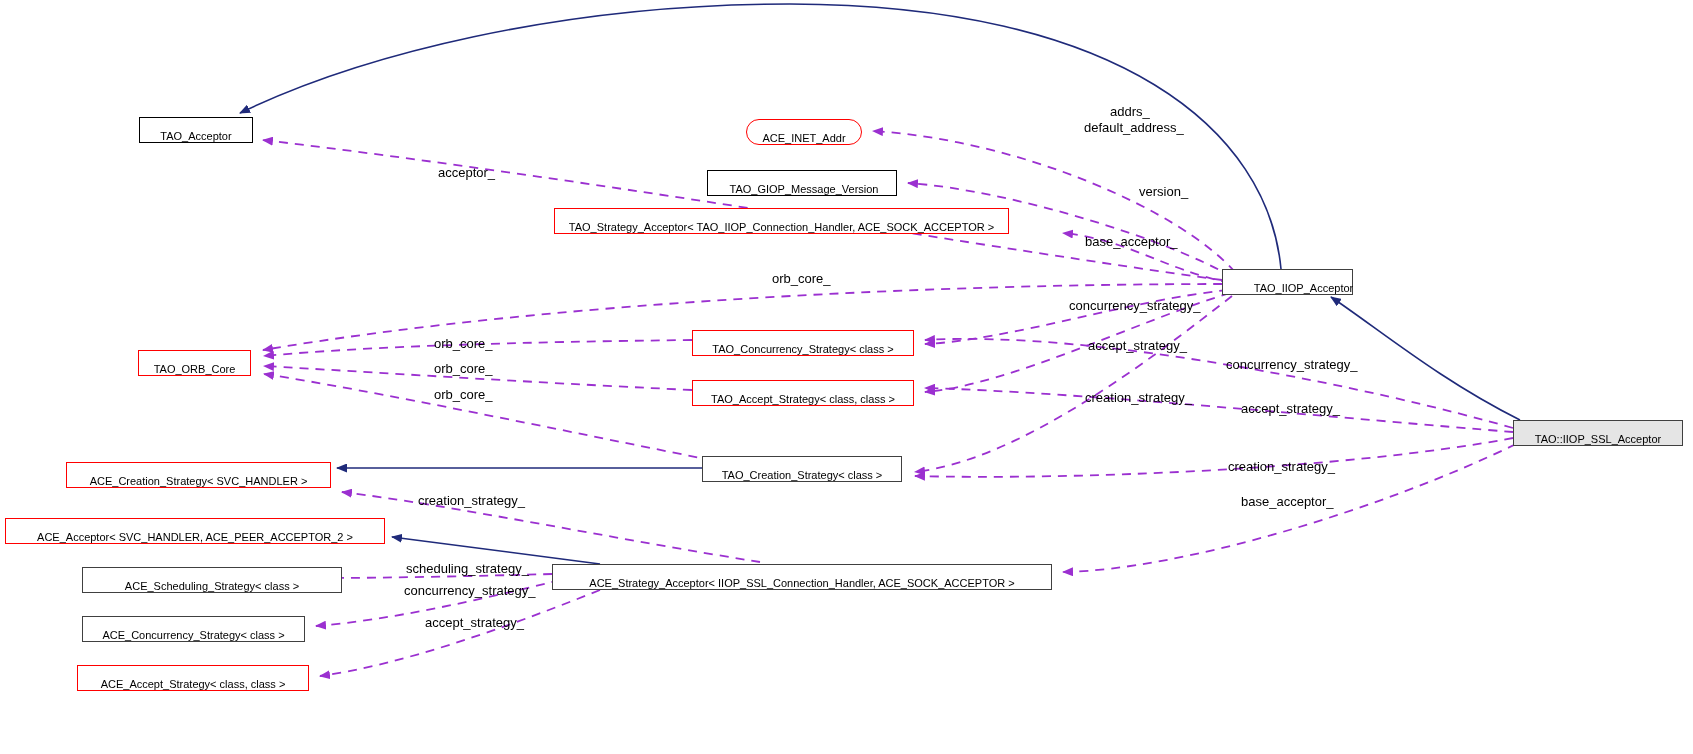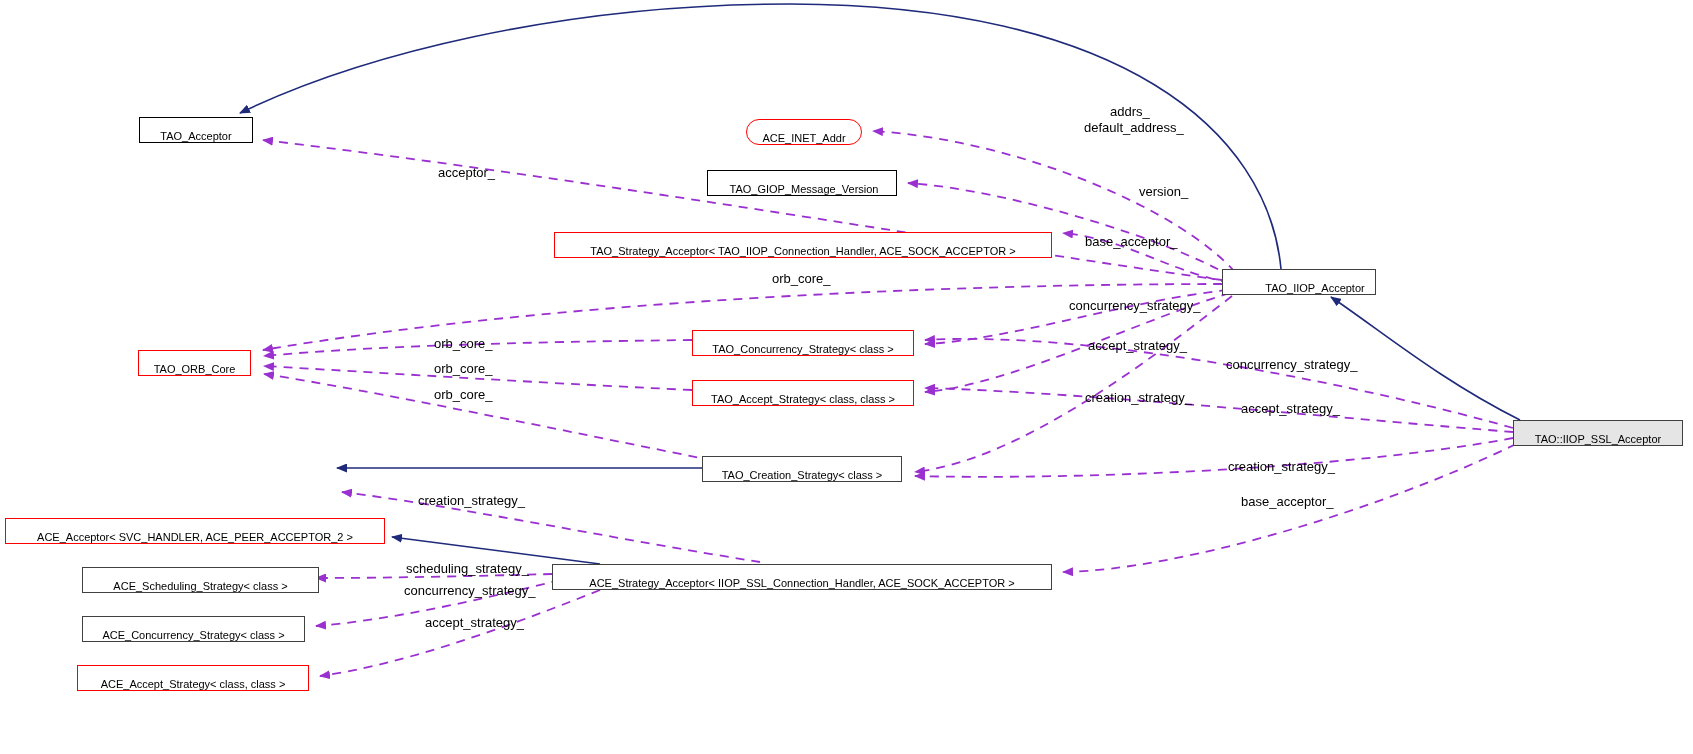--- a/index.html
+++ b/index.html
@@ -101,54 +101,57 @@
   </div>
 
   <div class="node red" style="left:746px; top:119px; width:116px; height:26px;border-radius:13px;">
     <span>ACE_INET_Addr</span>
   </div>
 
   <div class="node" style="left:707px; top:170px; width:190px; height:26px;padding-left:12px;">
     <span>TAO_GIOP_Message_Version</span>
   </div>
 
-  <div class="node red" style="left:554px; top:232px; width:498px; height:26px;">
+  <div class="node red" style="left:554px; top:208px; width:455px; height:26px;">
     <span>TAO_Strategy_Acceptor&lt; TAO_IIOP_Connection_Handler, ACE_SOCK_ACCEPTOR &gt;</span>
   </div>
 
-  <div class="node gray" style="left:1222px; top:269px; width:154px; height:26px;padding-left:40px;">
+  <div class="node gray" style="left:1222px; top:269px; width:131px; height:26px;padding-left:40px;">
     <span>TAO_IIOP_Acceptor</span>
   </div>
 
   <div class="node red" style="left:138px; top:350px; width:113px; height:26px;">
     <span>TAO_ORB_Core</span>
   </div>
 
   <div class="node red" style="left:692px; top:330px; width:222px; height:26px;">
     <span>TAO_Concurrency_Strategy&lt; class &gt;</span>
   </div>
 
   <div class="node red" style="left:692px; top:380px; width:222px; height:26px;">
     <span>TAO_Accept_Strategy&lt; class, class &gt;</span>
   </div>
 
   <div class="node hl" style="left:1513px; top:420px; width:170px; height:26px;">
     <span>TAO::IIOP_SSL_Acceptor</span>
   </div>
 
+  <div class="node red" style="left:66px; top:462px; width:265px; height:26px;">
+    <span>ACE_Creation_Strategy&lt; SVC_HANDLER &gt;</span>
+  </div>
 
   <div class="node gray" style="left:702px; top:456px; width:200px; height:26px;">
     <span>TAO_Creation_Strategy&lt; class &gt;</span>
   </div>
 
   <div class="node red" style="left:5px; top:518px; width:380px; height:26px;">
     <span>ACE_Acceptor&lt; SVC_HANDLER, ACE_PEER_ACCEPTOR_2 &gt;</span>
   </div>
 
-  <div class="node gray" style="left:82px; top:567px; width:237px; height:26px;">
+  <div class="node gray" style="left:82px; top:567px; width:260px; height:26px;">
     <span>ACE_Scheduling_Strategy&lt; class &gt;</span>
   </div>
 
   <div class="node gray" style="left:552px; top:564px; width:500px; height:26px;">
     <span>ACE_Strategy_Acceptor&lt; IIOP_SSL_Connection_Handler, ACE_SOCK_ACCEPTOR &gt;</span>
   </div>
 
   <div class="node gray" style="left:82px; top:616px; width:223px; height:26px;">
     <span>ACE_Concurrency_Strategy&lt; class &gt;</span>
   </div>

